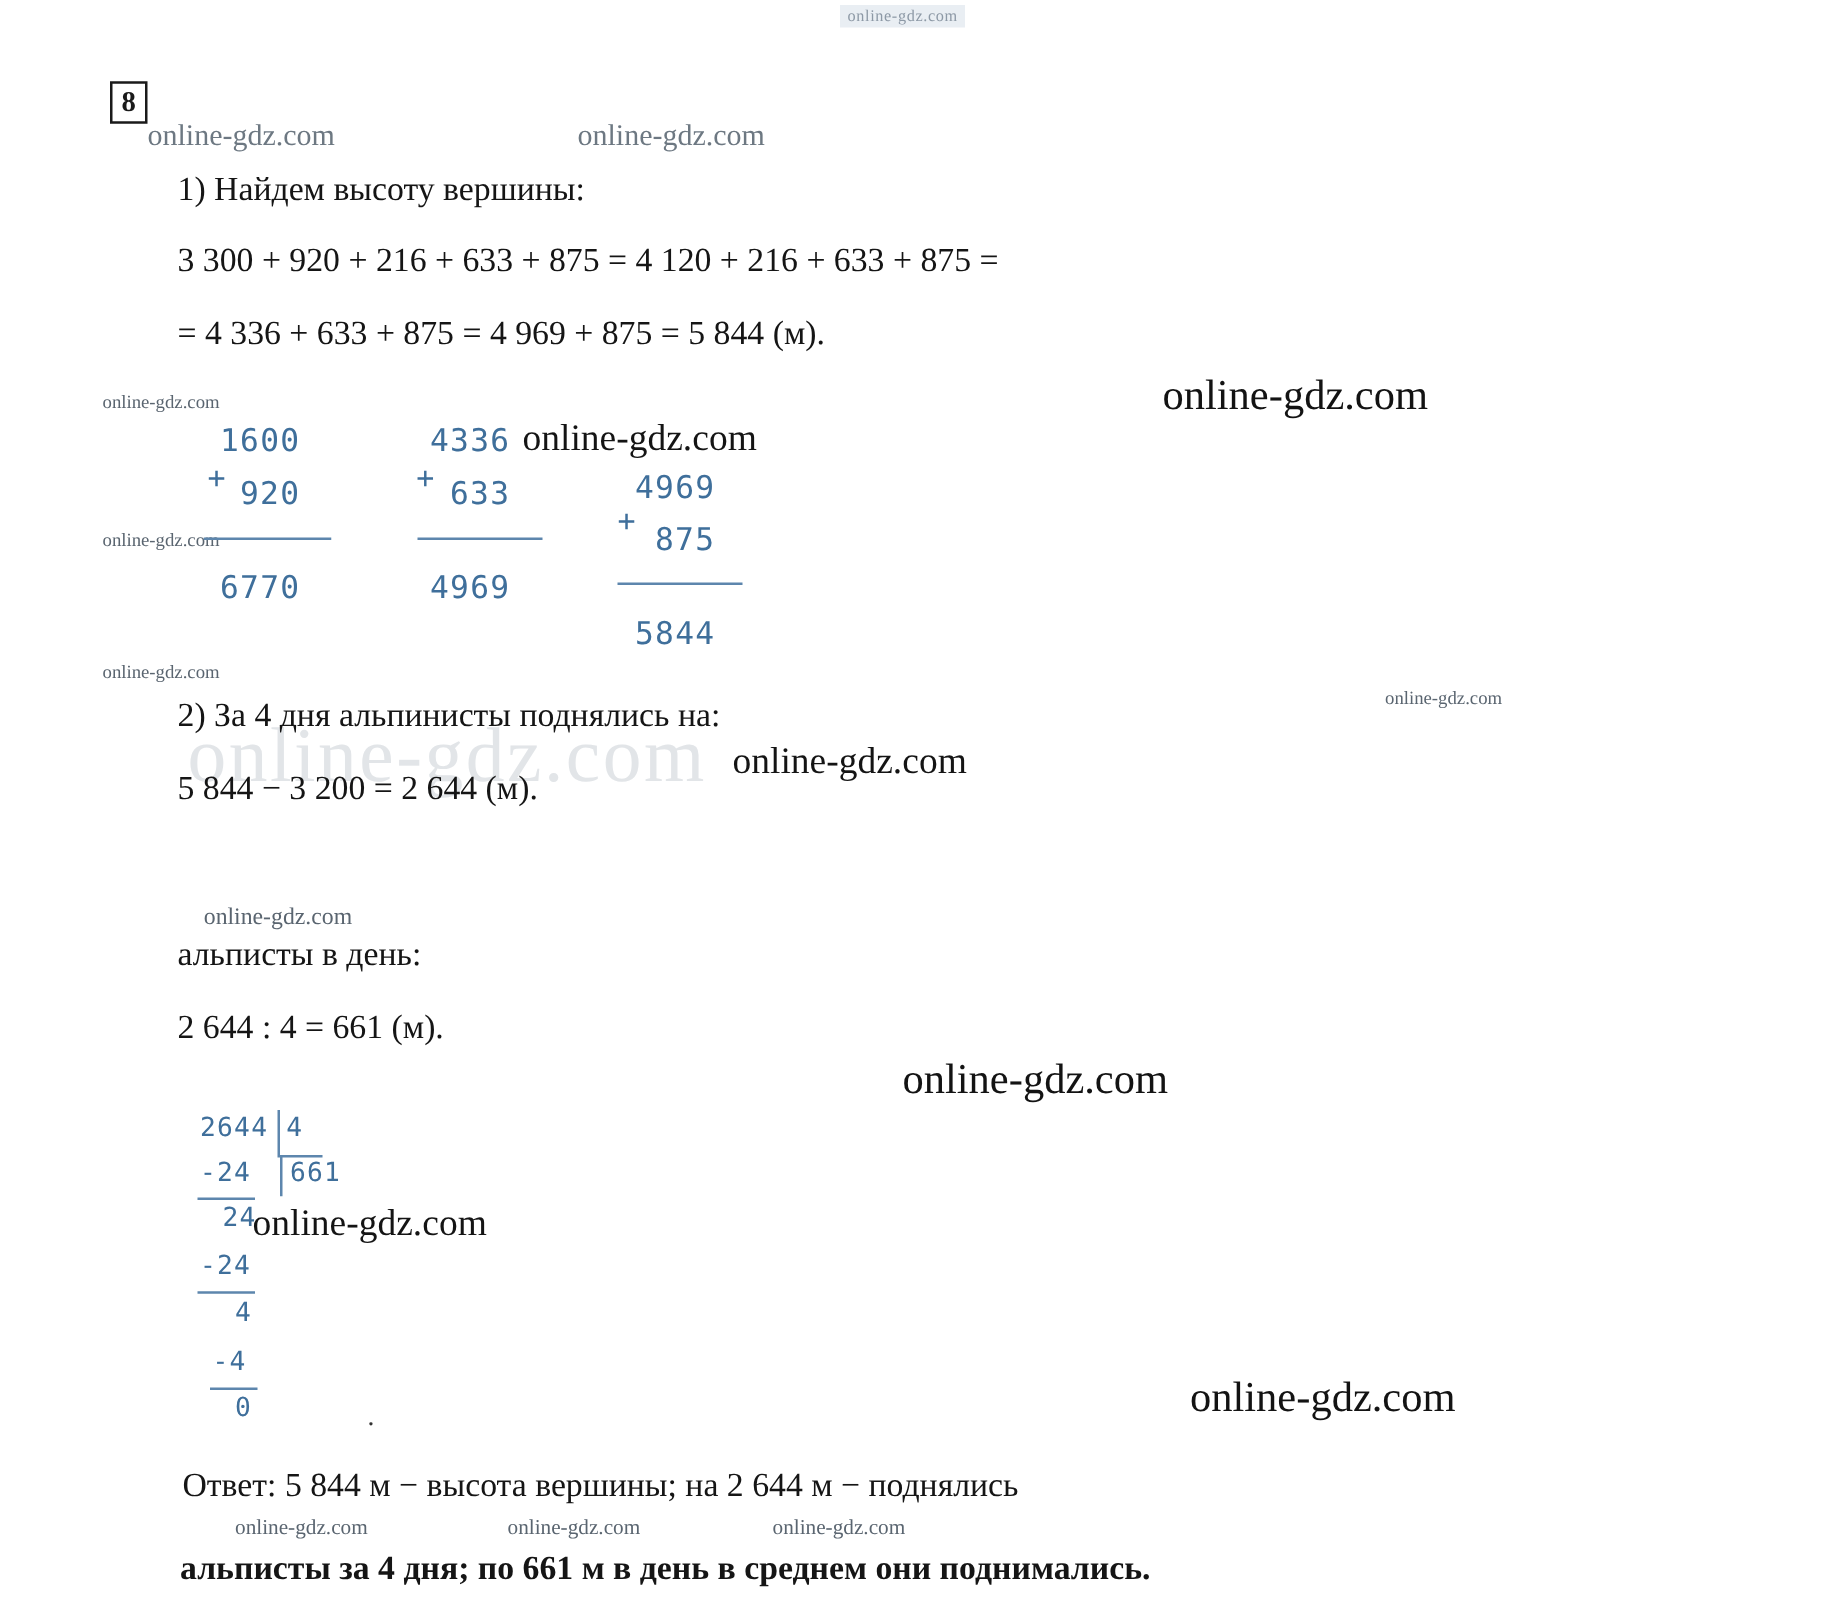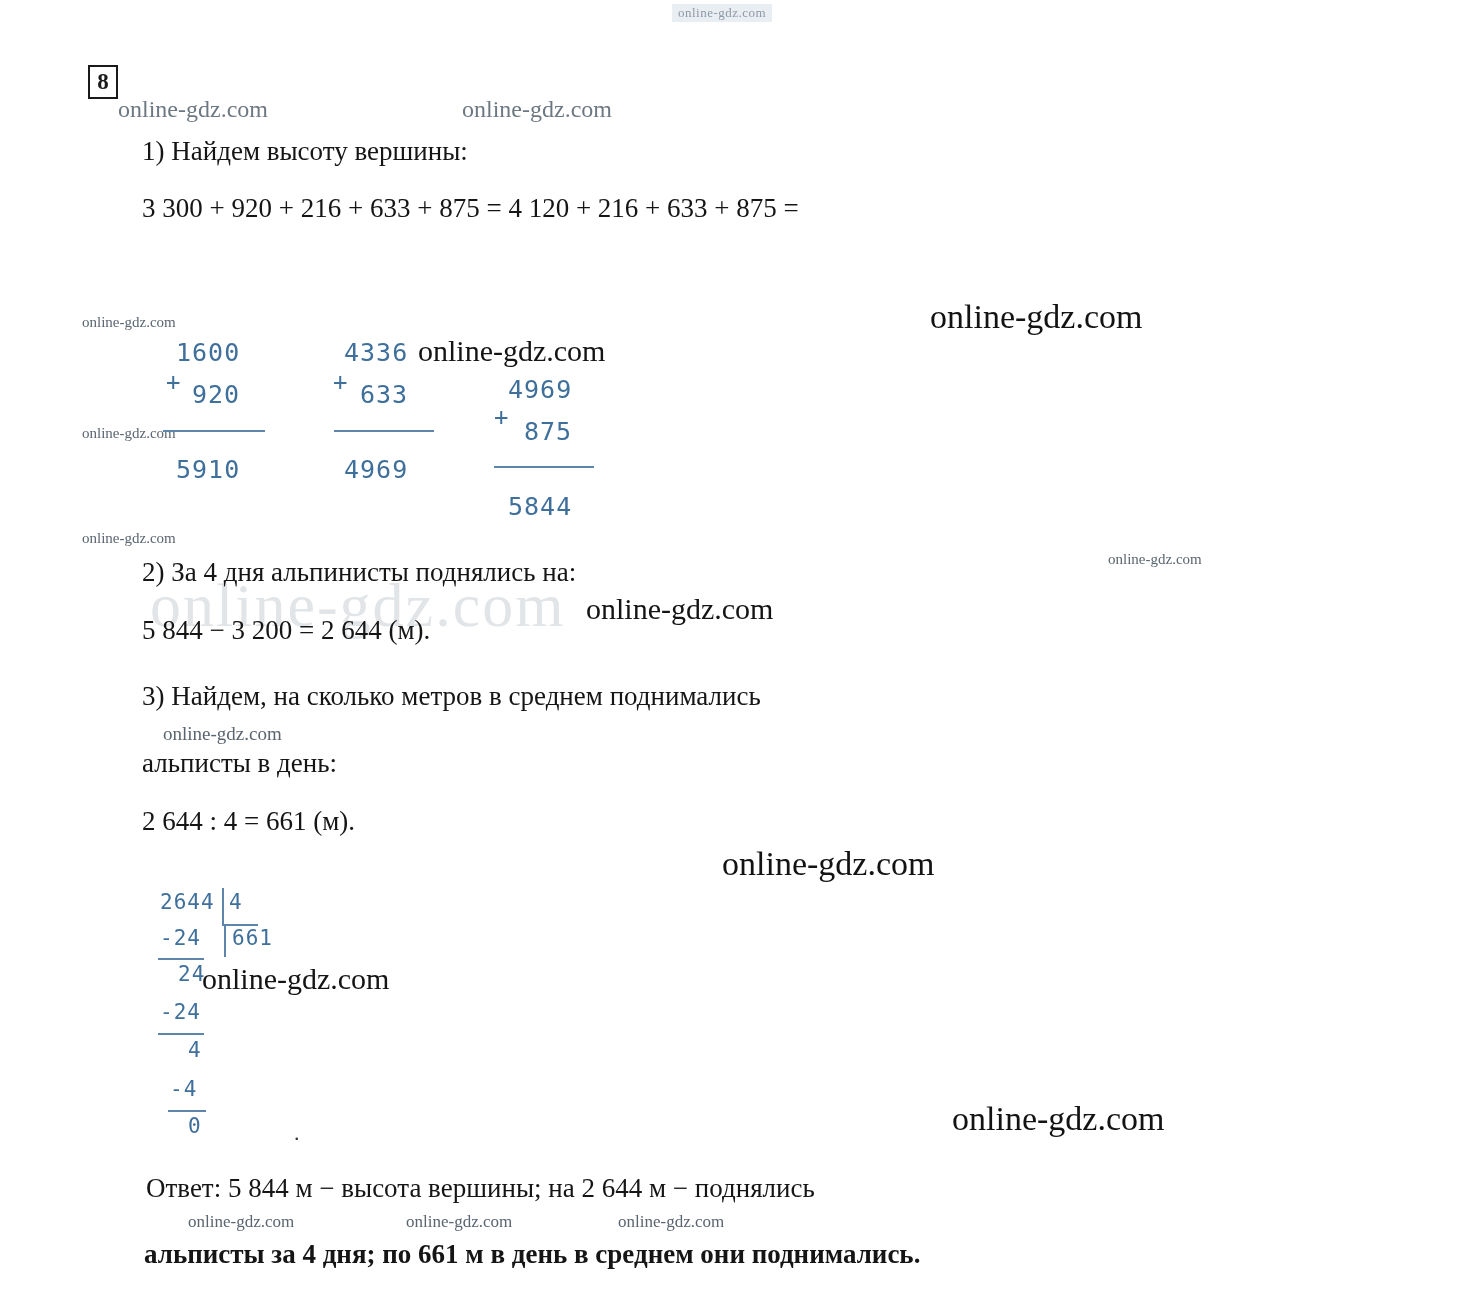--- a/index.html
+++ b/index.html
@@ -118,52 +118,52 @@
 
   <div class="wm wm-ghost" style="left:150px; top:570px;">online-gdz.com</div>
 
   <div class="task-num">8</div>
 
   <div class="wm" style="left:118px; top:96px; font-size:24px; color:#6d7882;">online-gdz.com</div>
   <div class="wm" style="left:462px; top:96px; font-size:24px; color:#6d7882;">online-gdz.com</div>
 
   <div class="line" style="left:142px; top:135px;">1) Найдем высоту вершины:</div>
   <div class="line" style="left:142px; top:192px;">3 300 + 920 + 216 + 633 + 875 = 4 120 + 216 + 633 + 875 =</div>
+  <div class="line" style="left:142px; top:250px;">= 4 336 + 633 + 875 = 4 969 + 875 = 5 844 (м).</div>
 
   <div class="wm wm-small" style="left:82px; top:314px;">online-gdz.com</div>
   <div class="wm wm-small" style="left:82px; top:425px;">online-gdz.com</div>
   <div class="wm wm-small" style="left:82px; top:530px;">online-gdz.com</div>
   <div class="wm wm-big" style="left:930px; top:298px;">online-gdz.com</div>
   <div class="wm wm-mid" style="left:418px; top:334px;">online-gdz.com</div>
 
   <div class="plus" style="left:166px; top:368px;">+</div>
   <div class="calc" style="left:176px; top:338px;">1600</div>
   <div class="calc" style="left:192px; top:380px;">920</div>
   <div class="rule" style="left:163px; top:430px; width:102px;"></div>
-  <div class="calc" style="left:176px; top:455px;">5910</div>
+  <div class="calc" style="left:176px; top:455px;">6770</div>
 
   <div class="plus" style="left:333px; top:368px;">+</div>
   <div class="calc" style="left:344px; top:338px;">4336</div>
   <div class="calc" style="left:360px; top:380px;">633</div>
   <div class="rule" style="left:334px; top:430px; width:100px;"></div>
   <div class="calc" style="left:344px; top:455px;">4969</div>
 
   <div class="plus" style="left:494px; top:403px;">+</div>
   <div class="calc" style="left:508px; top:375px;">4969</div>
   <div class="calc" style="left:524px; top:417px;">875</div>
   <div class="rule" style="left:494px; top:466px; width:100px;"></div>
   <div class="calc" style="left:508px; top:492px;">5844</div>
 
   <div class="line" style="left:142px; top:556px;">2) За 4 дня альпинисты поднялись на:</div>
   <div class="wm wm-small" style="left:1108px; top:551px;">online-gdz.com</div>
 
   <div class="line" style="left:142px; top:614px;">5 844 − 3 200 = 2 644 (м).</div>
   <div class="wm wm-mid" style="left:586px; top:592px;">online-gdz.com</div>
 
-  <div class="line" style="left:142px; top:680px;">3) Найдем, на сколько метров в среднем поднимались</div>
   <div class="wm wm-small" style="left:163px; top:723px; font-size:19px;">online-gdz.com</div>
   <div class="line" style="left:142px; top:747px;">альписты в день:</div>
   <div class="line" style="left:142px; top:805px;">2 644 : 4 = 661 (м).</div>
 
   <div class="wm wm-big" style="left:722px; top:845px;">online-gdz.com</div>
 
   <div class="calc small" style="left:160px; top:890px;">2644</div>
   <div class="vrule" style="left:222px; top:888px; height:36px;"></div>
   <div class="calc small" style="left:229px; top:890px;">4</div>
   <div class="rule" style="left:222px; top:924px; width:36px;"></div>

